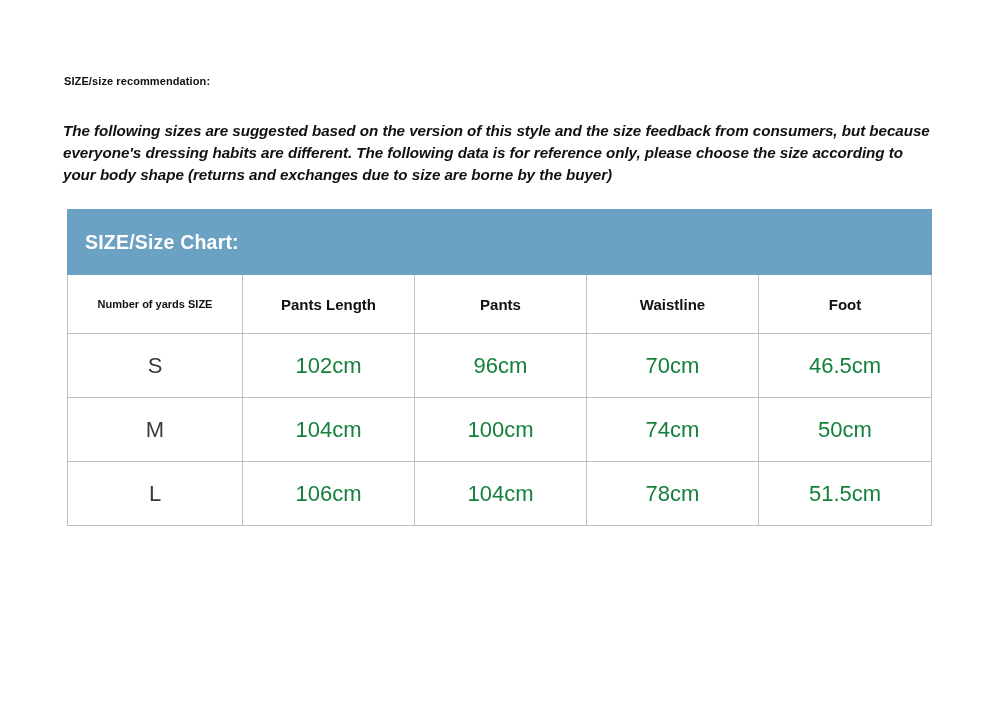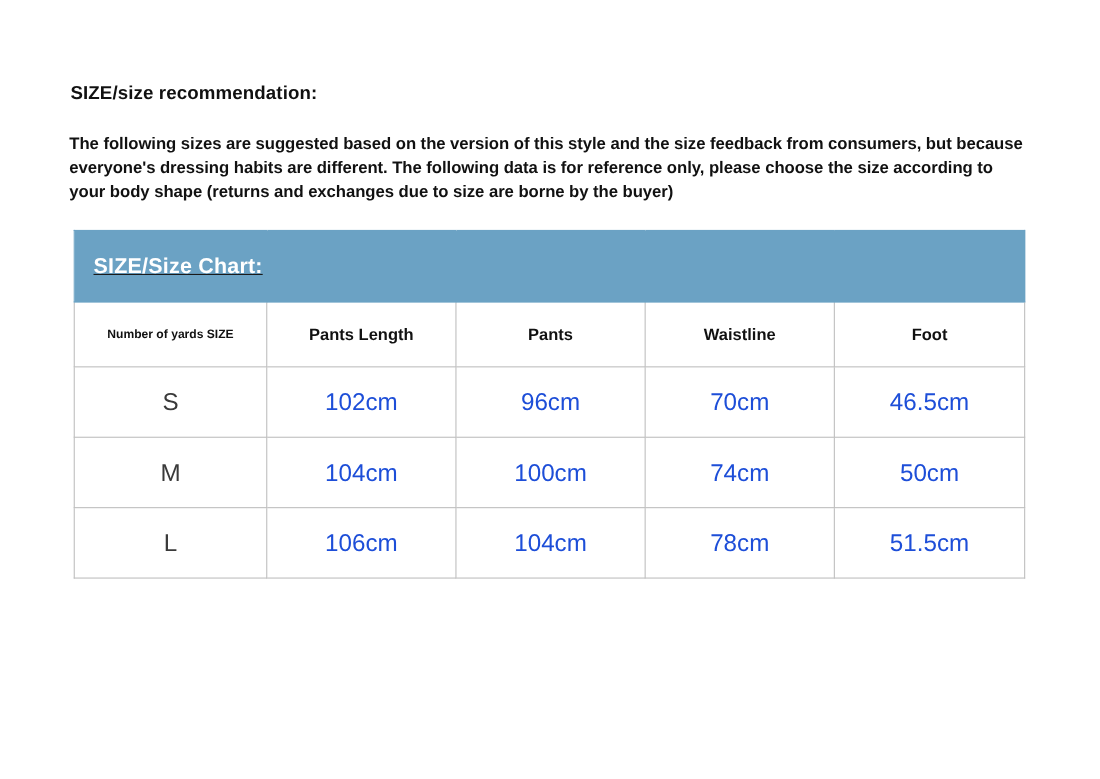--- a/index.html
+++ b/index.html
@@ -17,35 +17,36 @@
   .page {
     position: relative;
     width: 1000px;
     height: 708px;
     box-sizing: border-box;
   }
   .heading {
     position: absolute;
     left: 64px;
     top: 75px;
-    font-size: 17px;
+    font-size: 11px;
     font-weight: bold;
     letter-spacing: 0.1px;
     color: #111111;
   }
   .intro {
     position: absolute;
     left: 63px;
     top: 120px;
     width: 876px;
     font-size: 15.2px;
     font-weight: bold;
     line-height: 1.45;
     color: #111111;
     letter-spacing: -0.05px;
+    font-style: italic;
   }
   .table-wrap {
     position: absolute;
     left: 67px;
     top: 209px;
     width: 864px;
   }
   table.size-table {
     border-collapse: collapse;
     table-layout: fixed;
@@ -56,21 +57,20 @@
     padding: 0;
     text-align: center;
     vertical-align: middle;
   }
   .chart-title-cell {
     background: #6ba2c4;
     border: 1px solid #6ba2c4 !important;
     height: 64px;
     text-align: left !important;
     padding-left: 17px !important;
-    text-decoration: underline;
   }
   .chart-title-text {
     color: #ffffff;
     font-size: 19.5px;
     font-weight: bold;
     letter-spacing: 0.2px;
   }
   tr.header-row td {
     height: 58px;
     font-size: 15px;
@@ -78,21 +78,21 @@
     color: #111111;
     background: #ffffff;
   }
   tr.header-row td.first-col {
     font-size: 11px;
   }
   tr.data-row td {
     height: 63px;
     font-size: 22px;
     font-weight: normal;
-    color: #1d4ed8;
+    color: #15803d;
     background: #ffffff;
   }
   tr.data-row td.first-col {
     color: #3a3a3a;
   }
   .col1 { width: 175px; }
   .col2 { width: 172px; }
   .col3 { width: 172px; }
   .col4 { width: 172px; }
   .col5 { width: 173px; }

